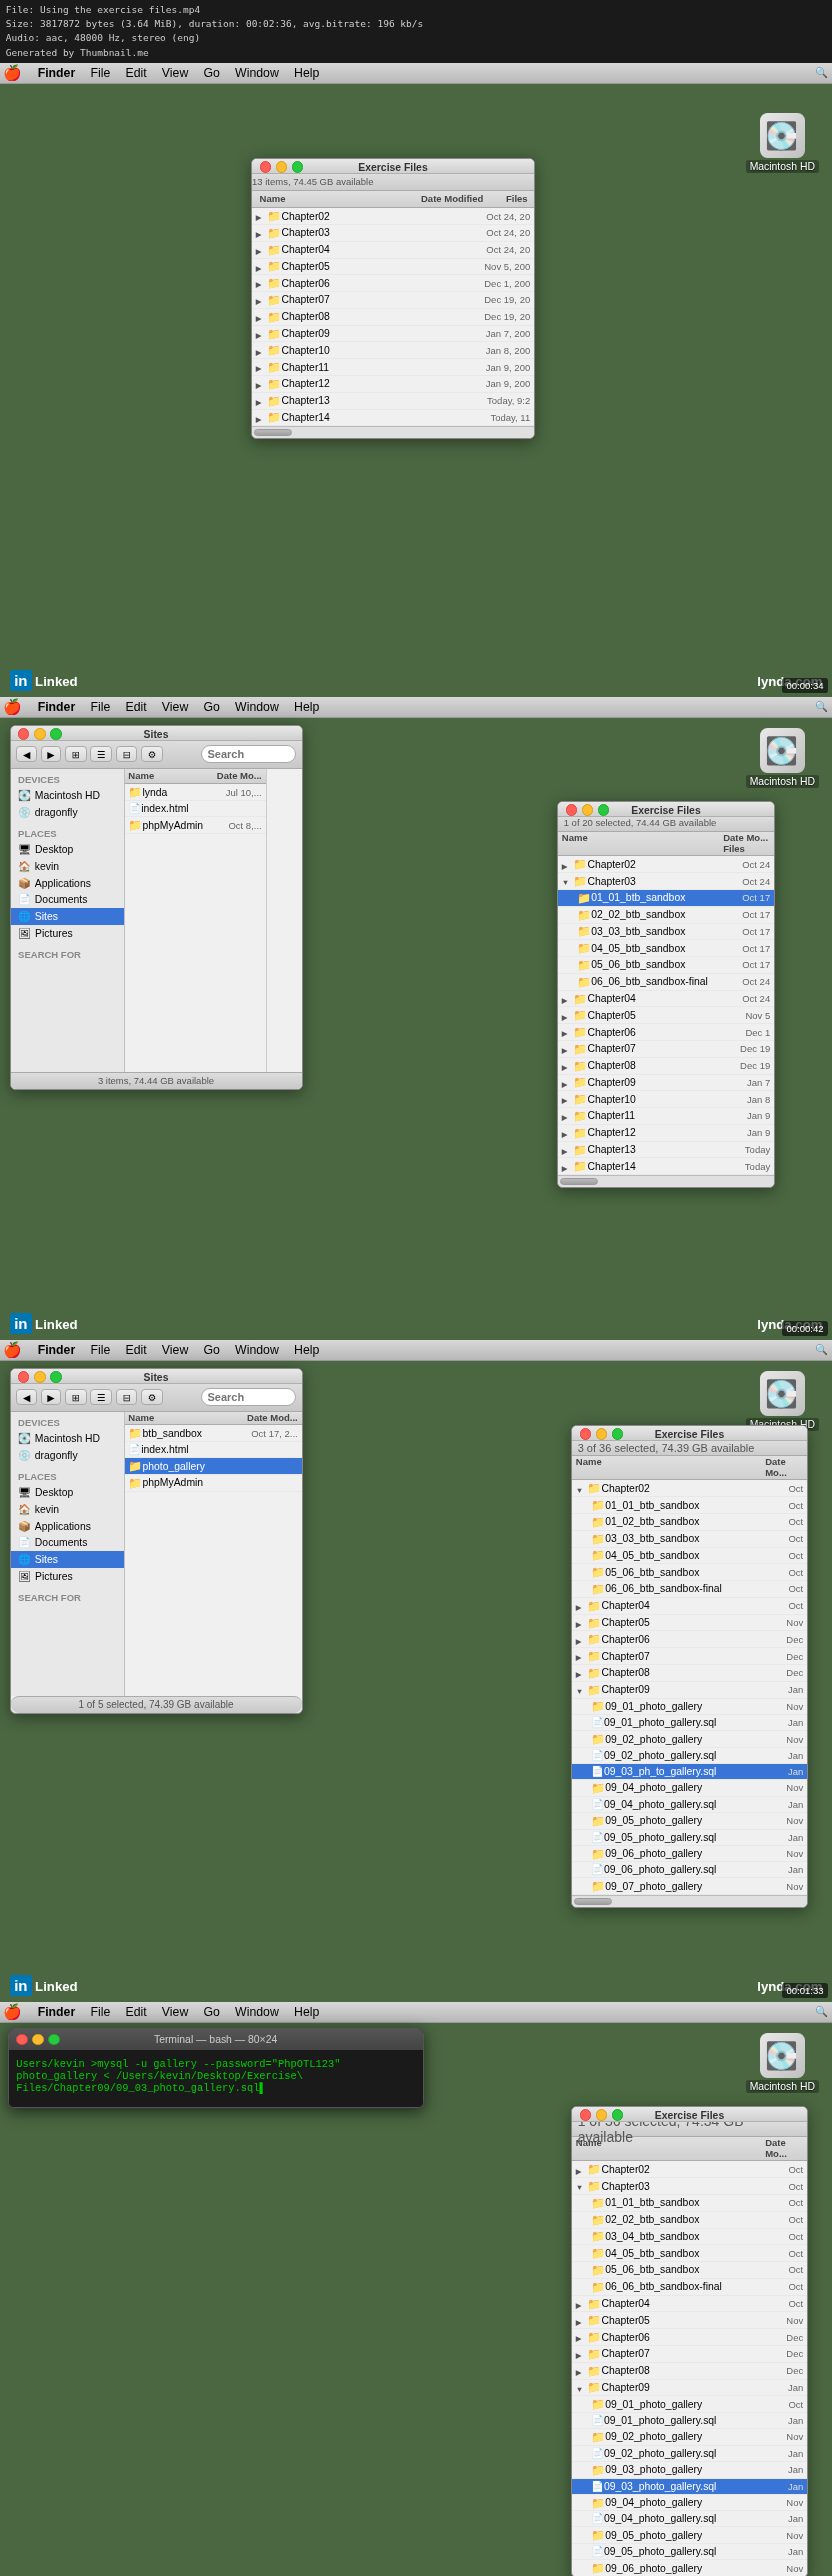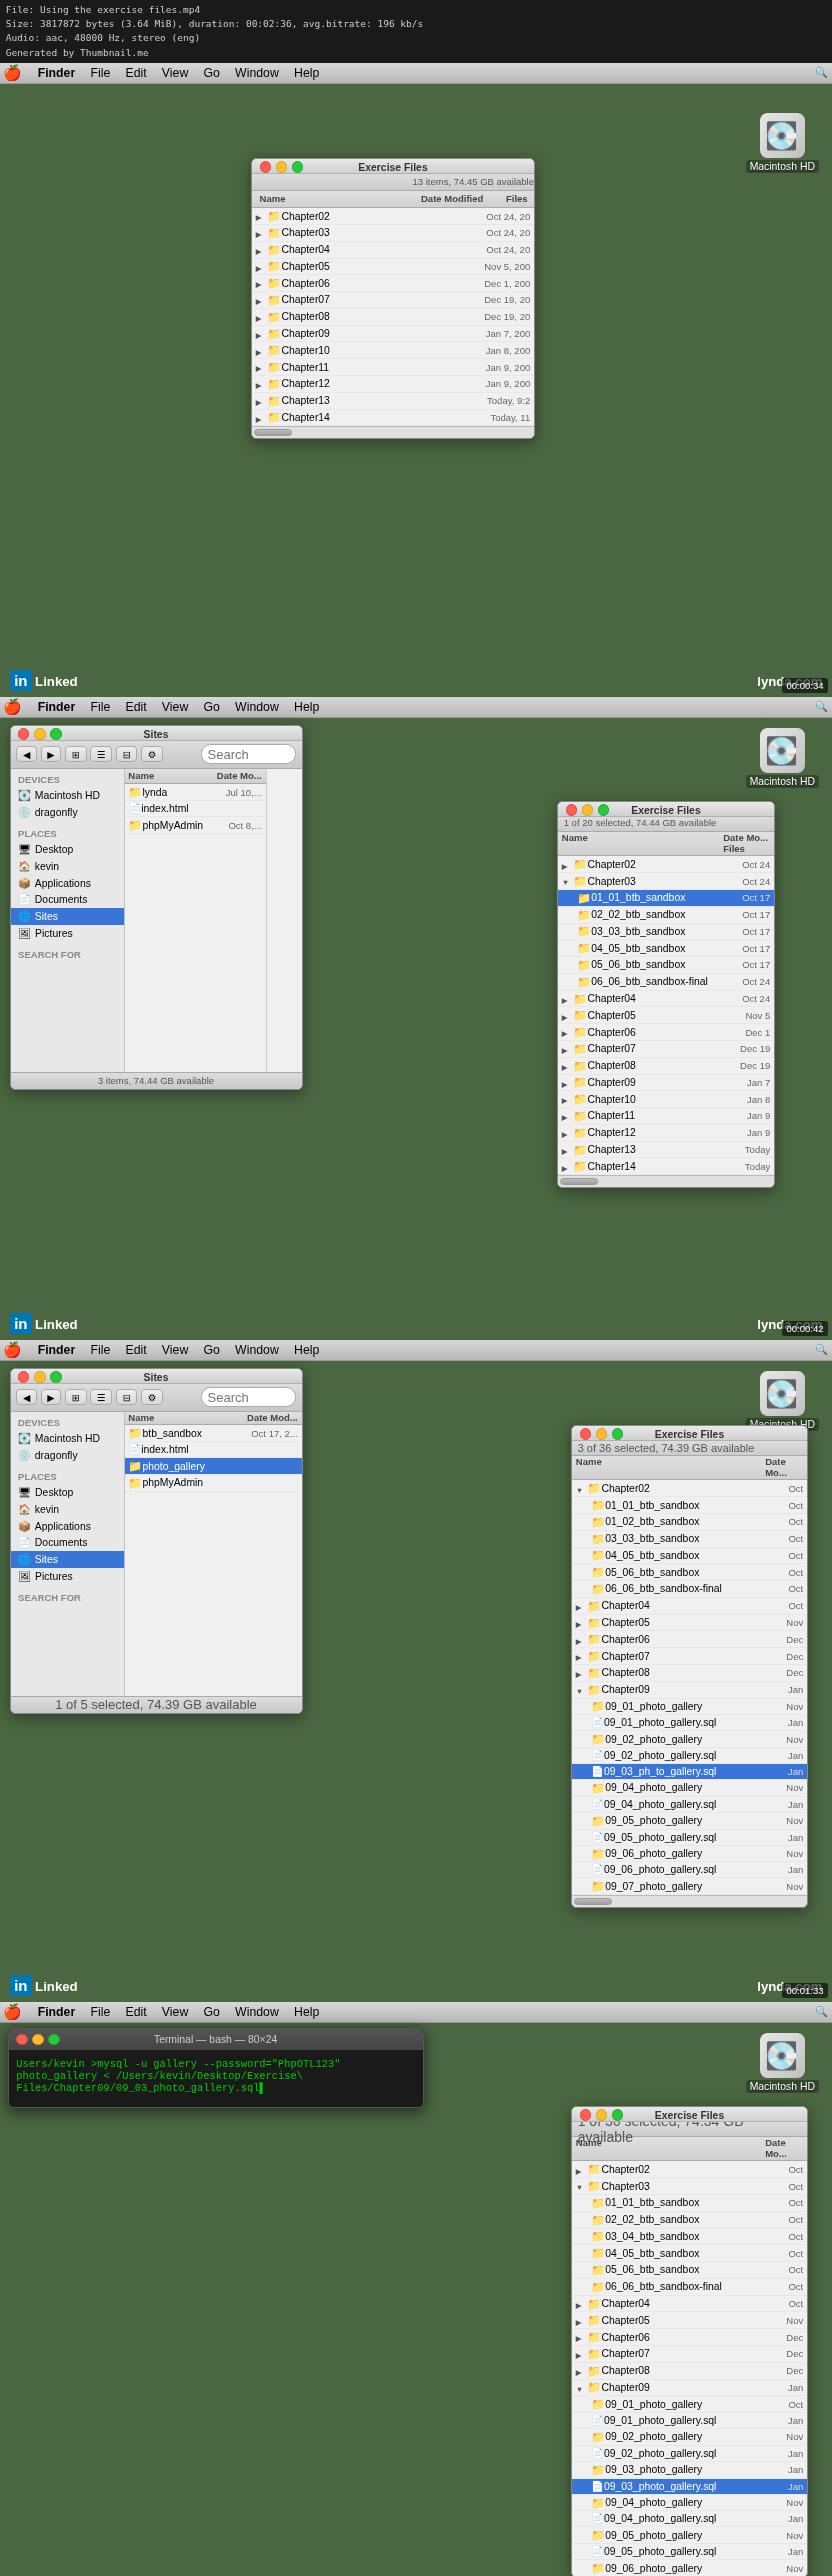--- a/index.html
+++ b/index.html
@@ -112,22 +112,23 @@
       padding: 1.9px 5.7px;
       font-size: 9.5px;
       cursor: pointer;
     }
     .toolbar-search {
       margin-left: auto;
       background: white;
       border: 0.9px solid #aaa;
       border-radius: 9.5px;
       padding: 1.9px 5.7px;
-      font-size: 13px;
+      font-size: 11px;
       width: 95px;
+      font-weight: bold;
     }
     .file-list {
       overflow: hidden;
     }
     .file-row {
       display: flex;
       align-items: center;
       padding: 0.9px 3.8px;
       border-bottom: 0.9px solid #e8e8e8;
       font-size: 10.4px;
@@ -307,21 +308,21 @@
   <div class="finder-window" style="width: 284px; top: 95px; left: 251px;">
     <div class="window-titlebar">
       <div class="traffic-lights">
         <div class="traffic-light tl-red"></div>
         <div class="traffic-light tl-yellow"></div>
         <div class="traffic-light tl-green"></div>
       </div>
       <div class="window-title">Exercise Files</div>
     </div>
 
-    <div style="background: linear-gradient(to bottom, #ddd, #ccc); height:17px; display:flex; align-items:center; justify-content:flex-end; font-size:9.5px; color:#555; border-bottom:0.9px solid #aaa;">
+    <div style="background: linear-gradient(to bottom, #ddd, #ccc); height:17px; display:flex; align-items:center; justify-content:flex-start; font-size:9.5px; color:#555; border-bottom:0.9px solid #aaa;">
       <span>13 items, 74.45 GB available</span>
     </div>
 
     <div style="display:flex; background: linear-gradient(to bottom, #e0e0e0, #d0d0d0); border-bottom:0.9px solid #aaa; padding:1.9px 3.8px;">
       <div style="flex:1; font-size:9.5px; font-weight:bold; color:#444; padding:0.9px 3.8px;">Name</div>
       <div style="width:85px; font-size:9.5px; font-weight:bold; color:#444; padding:0.9px 3.8px;">Date Modified</div>
       <div style="width:28px; font-size:9.5px; font-weight:bold; color:#444; padding:0.9px 3.8px;">Files</div>
     </div>
 
     <div class="file-list">
@@ -726,21 +727,21 @@
         <div class="file-row selected">
             <span class="folder-icon">📁</span>
             <span class="file-name">photo_gallery</span>
           </div>
         <div class="file-row">
             <span class="folder-icon">📁</span>
             <span class="file-name">phpMyAdmin</span>
           </div>
       </div>
     </div>
-    <div style="background: linear-gradient(to bottom, #ddd, #c8c8c8); height:17px; display:flex; align-items:center; justify-content:center; font-size:13px; color:#555; border-top:0.9px solid #aaa;">
+    <div style="background: linear-gradient(to bottom, #ddd, #c8c8c8); height:17px; display:flex; align-items:center; justify-content:center; font-size:10px; color:#555; border-top:0.9px solid #aaa;border-radius:8px;">
       <span>1 of 5 selected, 74.39 GB available</span>
     </div>
   </div>
 
   <div class="finder-window" style="width:237px; top:85px; right:24px;">
     <div class="window-titlebar">
       <div class="traffic-lights">
         <div class="traffic-light tl-red"></div>
         <div class="traffic-light tl-yellow"></div>
         <div class="traffic-light tl-green"></div>

